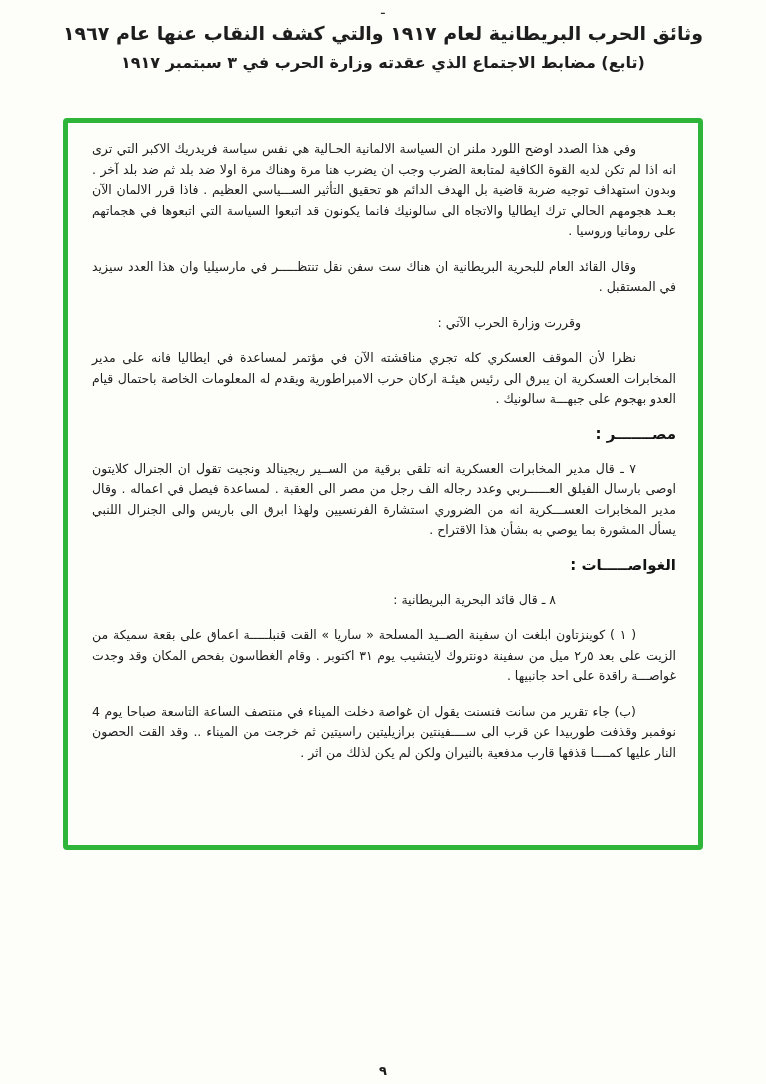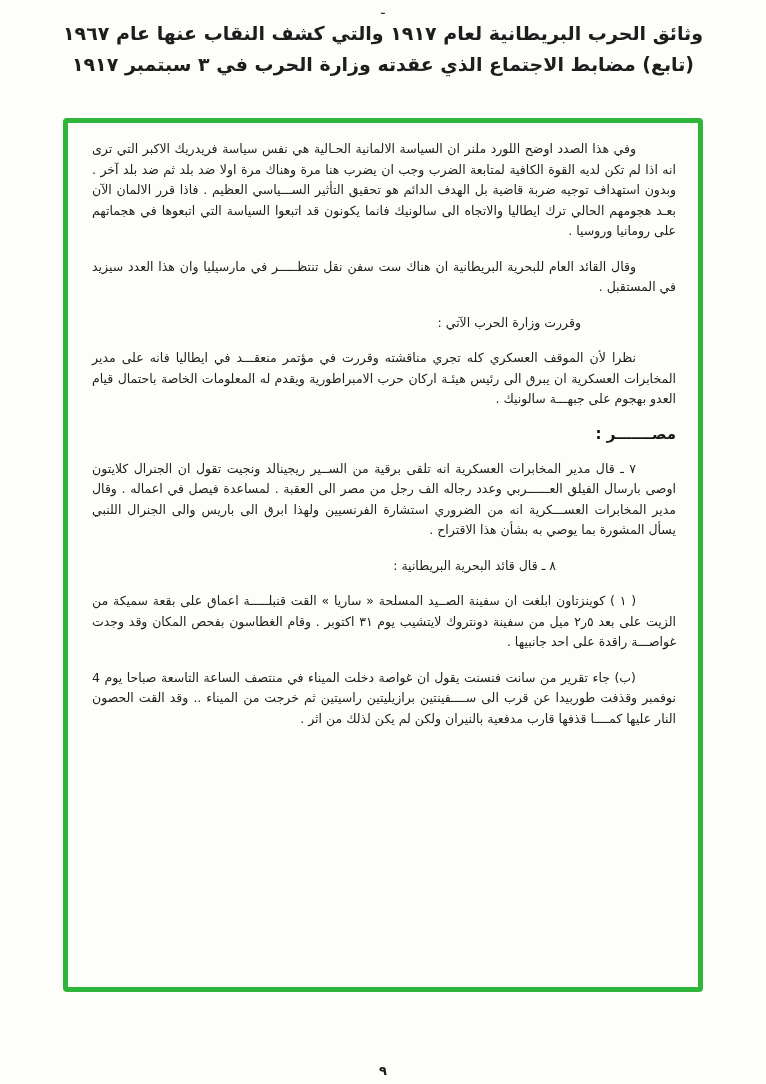--- a/index.html
+++ b/index.html
@@ -28,35 +28,35 @@
     text-align: center;
     direction: rtl;
   }
   .header .h1 {
     font-size: 19px;
     font-weight: bold;
     margin-bottom: 9px;
     letter-spacing: 0.2px;
   }
   .header .h2 {
-    font-size: 19px;
+    font-size: 16px;
     font-weight: bold;
     margin-bottom: 9px;
   }
   .header .h3 {
     font-size: 9.5px;
     font-weight: bold;
     color: #2b2b2b;
   }
   .frame {
     position: absolute;
     top: 118px;
     left: 63px;
     width: 640px;
-    height: 874px;
+    height: 732px;
     border: 5px solid #2fb53a;
     border-radius: 4px;
     background: #fdfdfa;
     padding: 16px 22px 8px 24px;
     direction: rtl;
     overflow: hidden;
   }
   .para {
     font-size: 12.5px;
     line-height: 20.5px;
@@ -91,23 +91,24 @@
 
   <header class="header">
     <div class="h1">وثائق الحرب البريطانية لعام ١٩١٧ والتي كشف النقاب عنها عام ١٩٦٧</div>
     <div class="h2">(تابع) مضابط الاجتماع الذي عقدته وزارة الحرب في ٣ سبتمبر ١٩١٧</div>
   </header>
 
   <section class="frame">
     <p class="para">وفي هذا الصدد اوضح اللورد ملنر ان السياسة الالمانية الحـالية هي نفس سياسة فريدريك الاكبر التي ترى انه اذا لم تكن لديه القوة الكافية لمتابعة الضرب وجب ان يضرب هنا مرة وهناك مرة اولا ضد بلد ثم ضد بلد آخر . وبدون استهداف توجيه ضربة قاضية بل الهدف الدائم هو تحقيق التأثير الســـياسي العظيم . فاذا قرر الالمان الآن بعـد هجومهم الحالي ترك ايطاليا والاتجاه الى سالونيك فانما يكونون قد اتبعوا السياسة التي اتبعوها في هجماتهم على رومانيا وروسيا .</p>
     <p class="para">وقال القائد العام للبحرية البريطانية ان هناك ست سفن نقل تنتظـــــر في مارسيليا وان هذا العدد سيزيد في المستقبل .</p>
     <p class="para indent-lg">وقررت وزارة الحرب الآتي :</p>
-    <p class="para">نظرا لأن الموقف العسكري كله تجري مناقشته وقررت في مؤتمر منعقـــد في ايطاليا فانه على مدير المخابرات العسكرية ان يبرق الى رئيس هيئـة اركان حرب الامبراطورية ويقدم له المعلومات الخاصة باحتمال قيام العدو بهجوم على جبهـــة سالونيك .</p>
+    <p class="para">نظرا لأن الموقف العسكري كله تجري مناقشته الآن في مؤتمر لمساعدة في ايطاليا فانه على مدير المخابرات العسكرية ان يبرق الى رئيس هيئـة اركان حرب الامبراطورية ويقدم له المعلومات الخاصة باحتمال قيام العدو بهجوم على جبهـــة سالونيك .</p>
     <h2 class="heading">مصـــــــر :</h2>
     <p class="para">٧ ـ قال مدير المخابرات العسكرية انه تلقى برقية من الســير ريجينالد ونجيت تقول ان الجنرال كلايتون اوصى بارسال الفيلق العــــــربي وعدد رجاله الف رجل من مصر الى العقبة . لمساعدة فيصل في اعماله . وقال مدير المخابرات العســـكرية انه من الضروري استشارة الفرنسيين ولهذا ابرق الى باريس والى الجنرال اللنبي يسأل المشورة بما يوصي به بشأن هذا الاقتراح .</p>
+    <h2 class="heading">الغواصـــــات :</h2>
     <p class="para indent-xl">٨ ـ قال قائد البحرية البريطانية :</p>
     <p class="para">( ١ ) كوينزتاون ابلغت ان سفينة الصــيد المسلحة « ساريا » القت قنبلـــــة اعماق على بقعة سميكة من الزيت على بعد ٥ر٢ ميل من سفينة دونتروك لايتشيب يوم ٣١ اكتوبر . وقام الغطاسون بفحص المكان وقد وجدت غواصـــة راقدة على احد جانبيها .</p>
     <p class="para">(ب) جاء تقرير من سانت فنسنت يقول ان غواصة دخلت الميناء في منتصف الساعة التاسعة صباحا يوم 4 نوفمبر وقذفت طوربيدا عن قرب الى ســــفينتين برازيليتين راسيتين ثم خرجت من الميناء .. وقد القت الحصون النار عليها كمــــا قذفها قارب مدفعية بالنيران ولكن لم يكن لذلك من اثر .</p>
   </section>
 
   <div class="page-number">٩</div>
 
 </div>
 
 </body></html>

